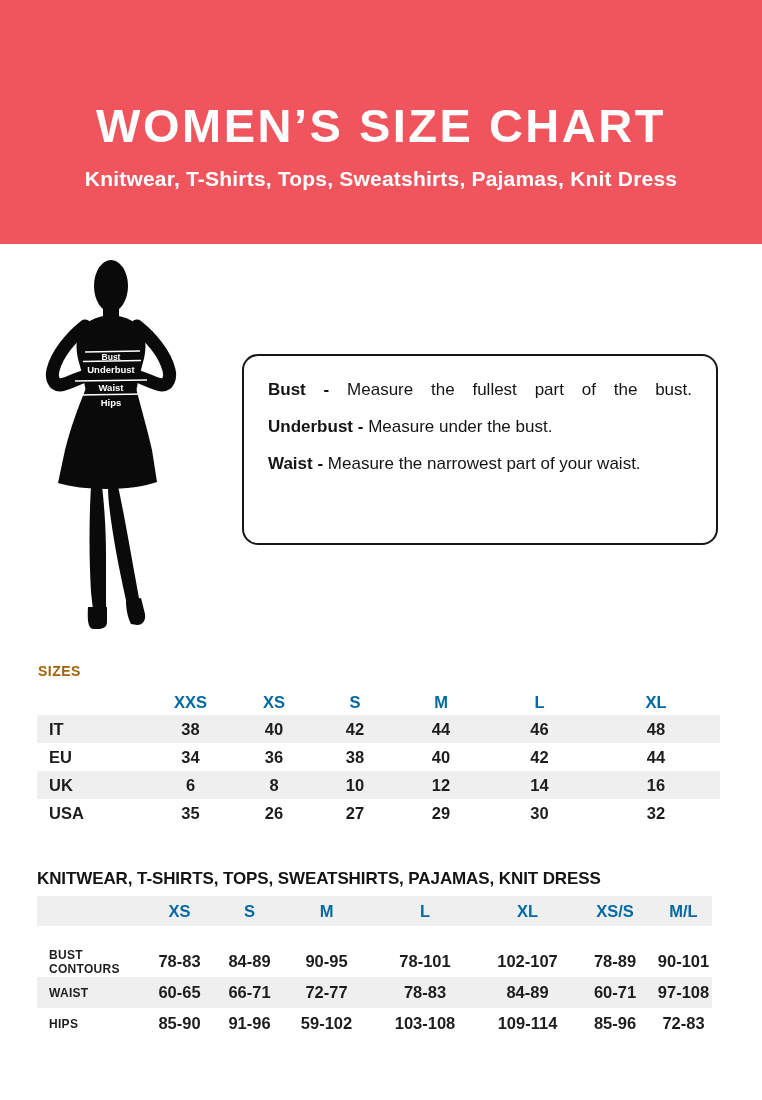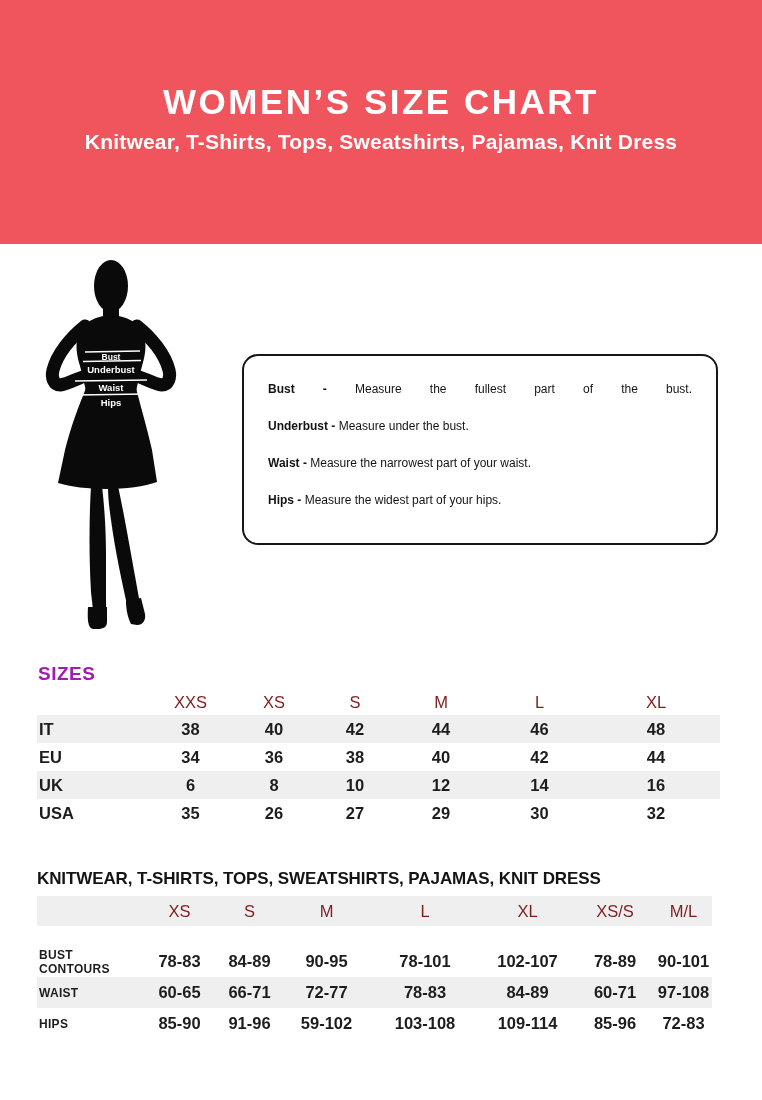--- a/index.html
+++ b/index.html
@@ -1,44 +1,44 @@
 <!DOCTYPE html>
 <html><head>
 <meta charset="utf-8">
 <style>
   html,body{margin:0;padding:0;background:#ffffff;}
   .page{position:relative;width:762px;height:1100px;background:#ffffff;overflow:hidden;
         font-family:"Liberation Sans", sans-serif;color:#1a1a1a;}
 
   
   .hero{position:absolute;left:0;top:0;width:762px;height:244px;background:#f0545c;text-align:center;}
-  .hero h1{margin:0;padding-top:84px;font-size:35px;line-height:1.05;font-weight:700;
+  .hero h1{margin:17px;padding-top:84px;font-size:47px;line-height:1.05;font-weight:700;
            letter-spacing:2.5px;color:#ffffff;}
   .hero .sub{margin:9px 0 0 0;font-size:21px;font-weight:700;letter-spacing:.2px;color:#ffffff;}
 
   
   .woman{position:absolute;left:28px;top:258px;width:165px;height:375px;}
   .woman .mline{stroke:#ffffff;stroke-width:1.3px;}
   .woman .mlabel{fill:#ffffff;font-family:"Liberation Sans", sans-serif;font-weight:700;text-anchor:middle;}
 
   
   .guide{position:absolute;left:242px;top:354px;width:476px;height:191px;box-sizing:border-box;
          background:#ffffff;border:2px solid #161616;border-radius:16px;padding:22px 24px 0 24px;}
-  .guide p{margin:0 0 14px 0;font-size:12px;line-height:23px;color:#141414;}
+  .guide p{margin:0 0 14px 0;font-size:17px;line-height:23px;color:#141414;}
   .guide p b{font-weight:700;}
   .guide p.justify{text-align:justify;text-align-last:justify;}
 
   
-  .sizes-h{position:absolute;left:38px;top:663px;margin:0;font-size:19px;font-weight:700;
-           letter-spacing:.5px;color:#a21caf;text-align:right;}
+  .sizes-h{position:absolute;left:38px;top:663px;margin:0;font-size:14px;font-weight:700;
+           letter-spacing:.5px;color:#a16207;text-align:right;}
   .grid{box-sizing:border-box;}
   .row{display:grid;align-items:center;}
   .cell{display:flex;align-items:center;justify-content:center;font-size:16.5px;font-weight:700;color:#1d1d1d;}
-  .cell.colh{font-weight:400;color:#7f1d1d;}
-  .cell.label{justify-content:flex-start;padding-left:2px;}
+  .cell.colh{font-weight:700;color:#0369a1;}
+  .cell.label{justify-content:flex-start;padding-left:12px;}
   .band{background:#efefef;}
 
   .grid1{position:absolute;left:37px;top:689px;width:683px;}
   .grid1 .row{grid-template-columns:111px 85px 82px 80px 92px 105px 128px;height:28px;}
   .grid1 .row.head{height:26px;}
 
   .g2-title{position:absolute;left:37px;top:869px;margin:0;width:690px;font-size:17px;
             font-weight:700;letter-spacing:-0.1px;color:#141414;white-space:nowrap;}
   .grid2{position:absolute;left:37px;top:896px;width:675px;}
   .grid2 .row{grid-template-columns:106px 73px 67px 87px 110px 95px 80px 57px;height:31px;}
@@ -75,21 +75,20 @@
     <text class="mlabel" x="83" y="101.5" font-size="8.5">Bust</text>
     <text class="mlabel" x="83" y="115" font-size="9.5">Underbust</text>
     <text class="mlabel" x="83" y="133" font-size="9.5">Waist</text>
     <text class="mlabel" x="83" y="148" font-size="9.5">Hips</text>
   </svg>
 
   <div class="guide">
     <p class="justify"><b>Bust -</b> <span>Measure the fullest part of the bust.</span></p>
     <p><b>Underbust -</b> <span>Measure under the bust.</span></p>
     <p><b>Waist -</b> <span>Measure the narrowest part of your waist.</span></p>
-    <p><b>Hips -</b> <span>Measure the widest part of your hips.</span></p>
   </div>
 
   <h2 class="sizes-h">SIZES</h2>
   <div class="grid grid1">
     <div class="row head">
       <div class="cell label"></div>
       <div class="cell colh">XXS</div>
       <div class="cell colh">XS</div>
       <div class="cell colh">S</div>
       <div class="cell colh">M</div>

